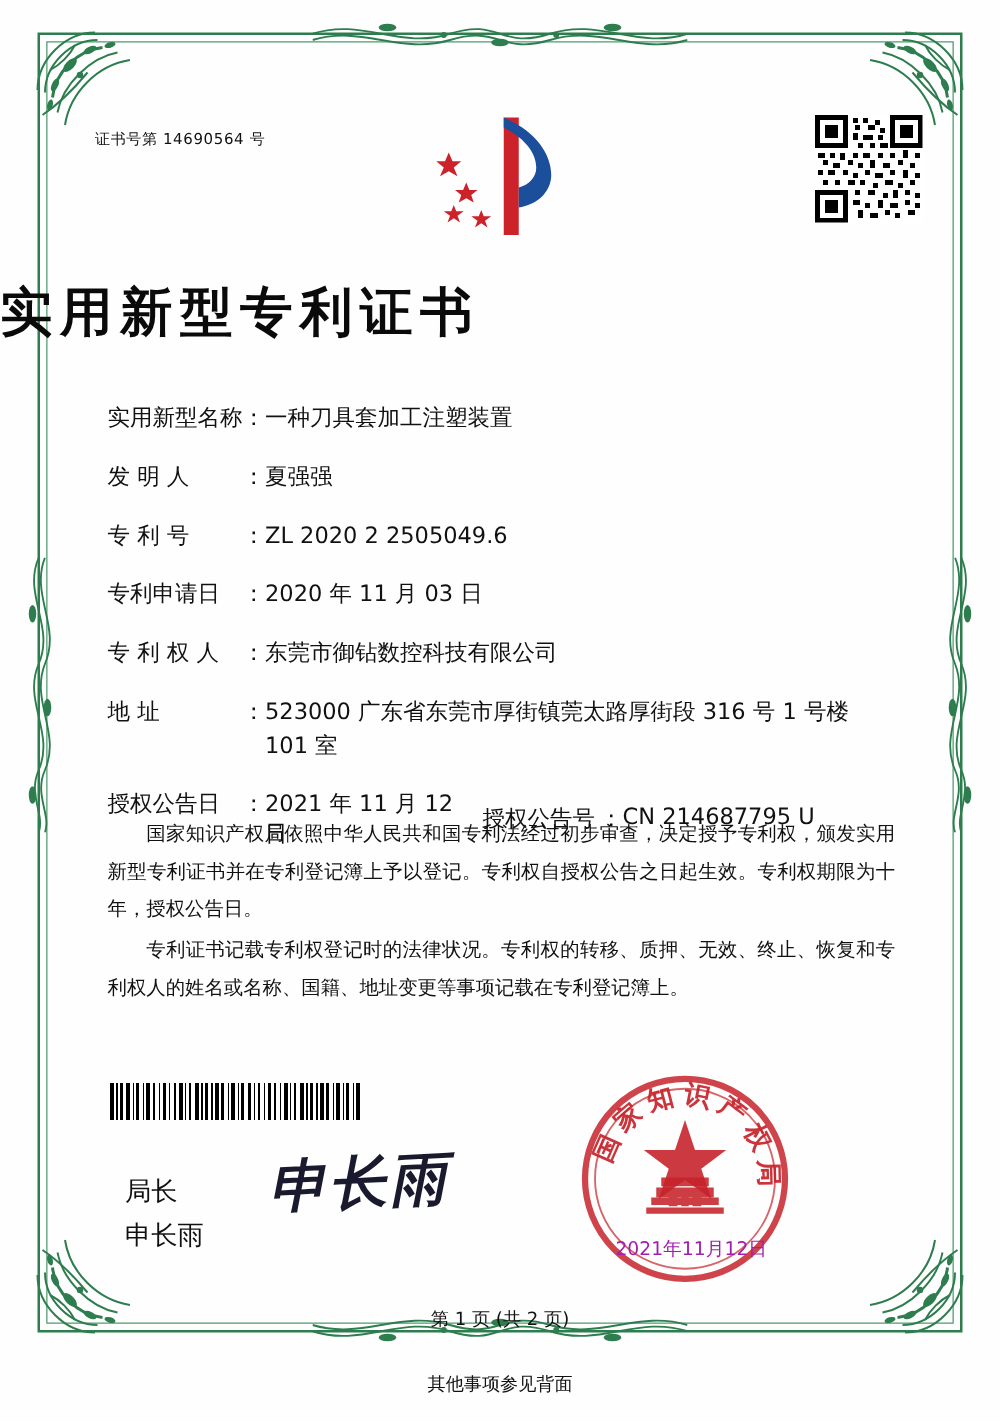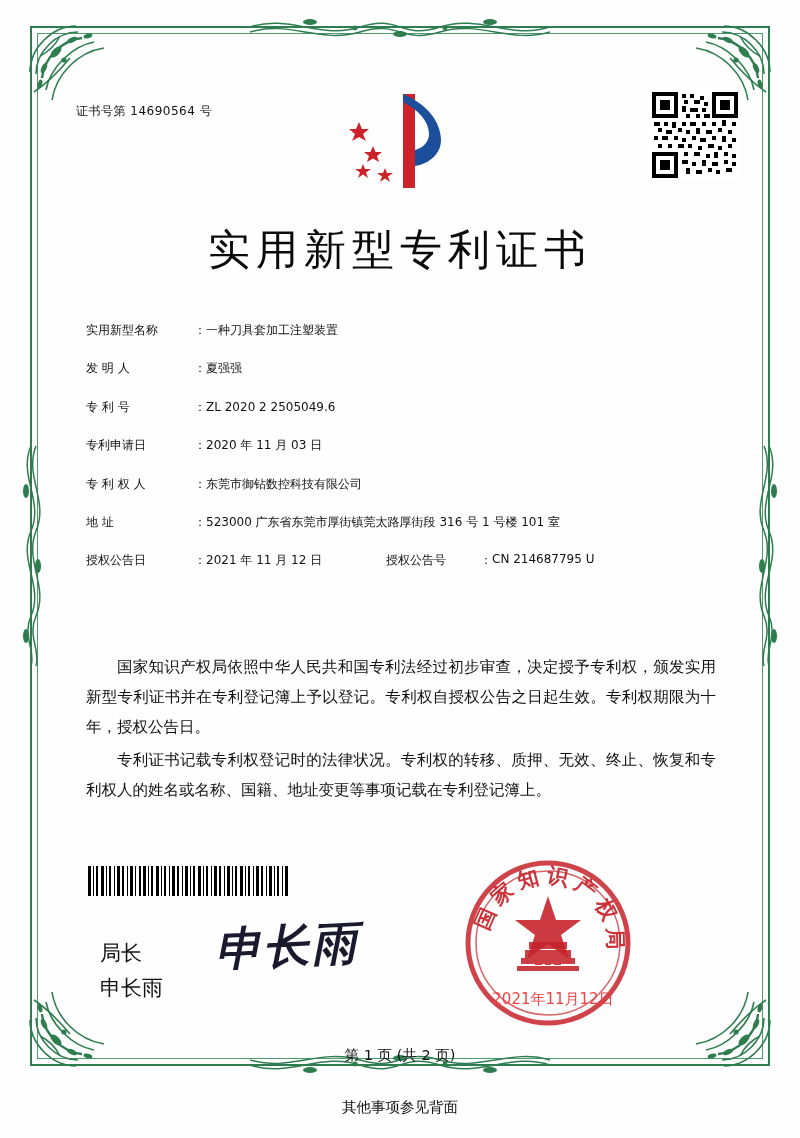--- a/index.html
+++ b/index.html
@@ -75,34 +75,33 @@
   }
   .qr {
     position: absolute;
     right: 62px; top: 92px;
     width: 86px; height: 86px;
   }
 
   .title {
     position: absolute;
     left: 0; right: 0; top: 222px;
-    text-align: center;
     font-size: 42px;
-    font-weight: normal;
+    font-weight: bold;
     letter-spacing: 6px;
     color: #0a0a0a;
     font-family: "DejaVu Sans", sans-serif;
   }
 
   
   .fields {
     position: absolute;
     left: 86px; top: 322px;
     width: 630px;
-    font-size: 12px;
+    font-size: 18px;
     color: #111;
     font-family: "DejaVu Sans", sans-serif;
   }
   .frow {
     display: flex;
     align-items: flex-start;
     margin-bottom: 21px;
     line-height: 1.45;
   }
   .flabel {
@@ -165,21 +164,21 @@
     position: absolute;
     left: 463px; top: 858px;
     width: 170px; height: 170px;
   }
   .seal-date {
     position: absolute;
     left: 478px; top: 990px;
     width: 150px;
     text-align: center;
     font-size: 15px;
-    color: #ef4444;
+    color: #a21caf;
     font-family: "DejaVu Sans", sans-serif;
   }
 
   
   .page-num {
     position: absolute;
     left: 0; right: 0; top: 1046px;
     text-align: center;
     font-size: 14.5px;
     color: #111;

